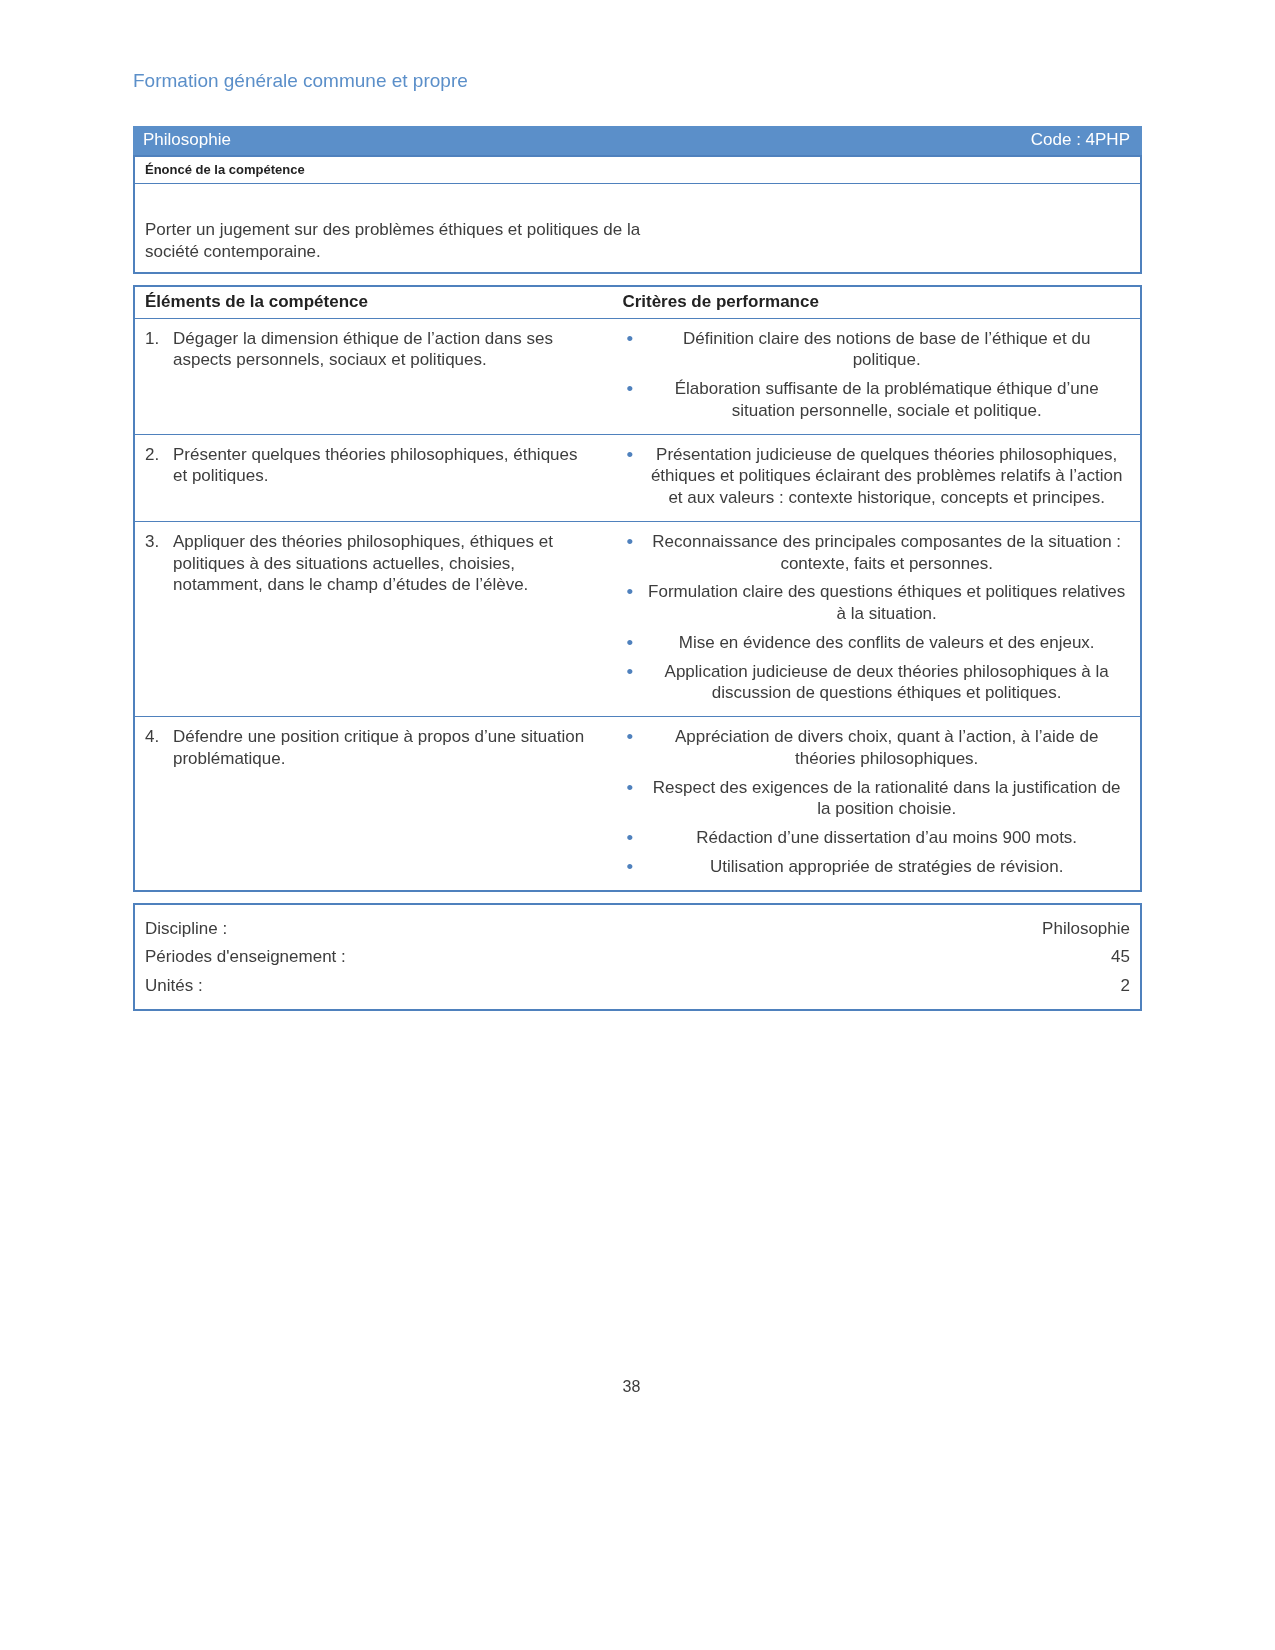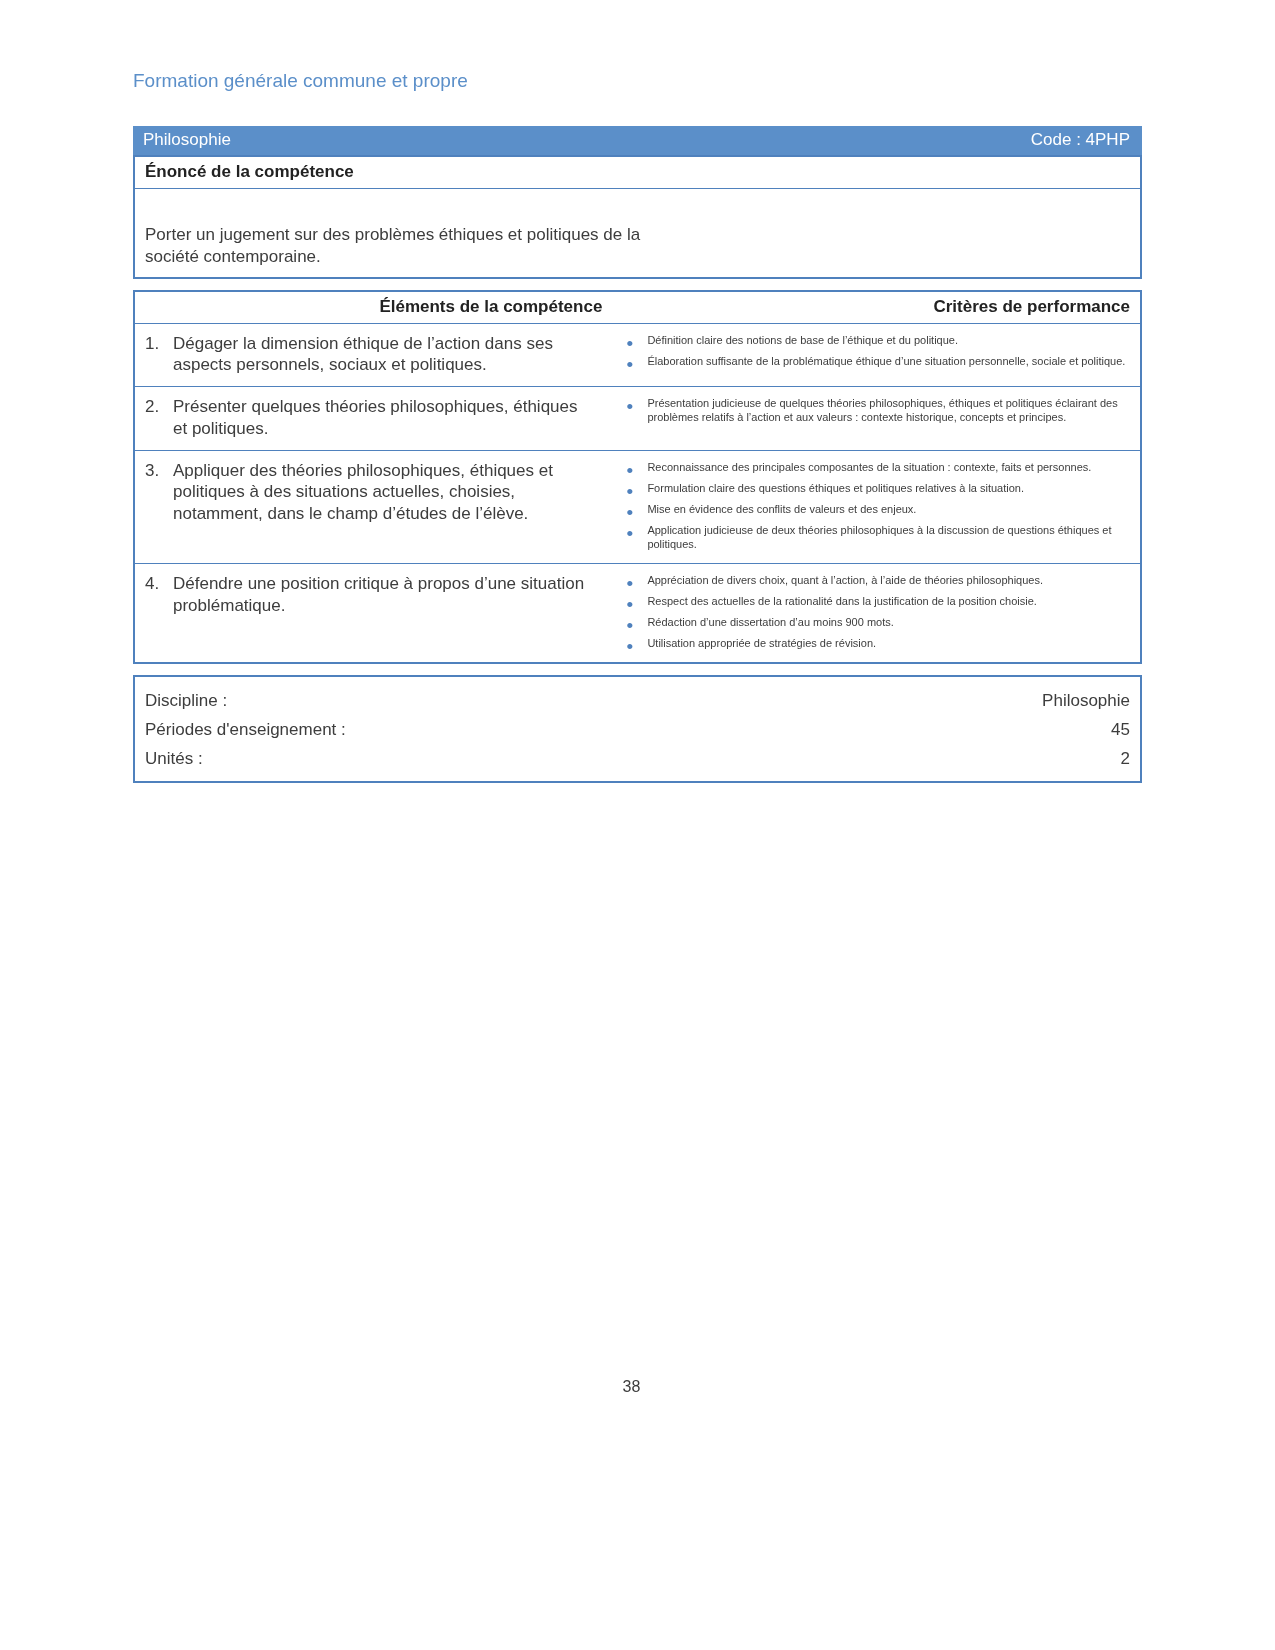--- a/index.html
+++ b/index.html
@@ -43,38 +43,37 @@
   }
   .col-titles .objectif{padding-left:8px;}
   .col-titles .standard{padding-left:10px;}
 
   .tbl{
     border:2px solid var(--accent);
     margin-bottom:11px;
   }
   .tbl-header{
     font-weight:bold;
-    font-size:17px;
+    font-size:13px;
     color:#222;
     padding:5px 10px 6px 10px;
     border-bottom:1px solid var(--accent);
   }
   .tbl-body-text{
     font-size:17px;
     padding:7px 10px 9px 10px;
     max-width:520px;
     line-height:1.28;
     margin-top:28px;
   }
 
   .comp-header{
     display:grid;
     grid-template-columns:47.5% 52.5%;
     border-bottom:1px solid var(--accent);
-    text-align:right;
   }
   .comp-header span{
     font-weight:bold;
     font-size:17px;
     color:#222;
     padding:5px 10px 6px 10px;
   }
   .comp-row{
     display:grid;
     grid-template-columns:47.5% 52.5%;
@@ -92,23 +91,24 @@
   .el-text{flex:1;}
   .crit-cell{
     padding:9px 14px 10px 12px;
   }
   .crit-list{
     list-style:none;
   }
   .crit-list li{
     position:relative;
     padding-left:23px;
-    font-size:11px;
+    font-size:17px;
     line-height:1.28;
     margin-bottom:7px;
+    text-align:center;
   }
   .crit-list li:last-child{margin-bottom:2px;}
   .crit-list li::before{
     content:"\2022";
     position:absolute;
     left:2px;
     top:-1px;
     color:var(--accent);
     font-size:19px;
   }
@@ -203,21 +203,21 @@
     </div>
 
     <div class="comp-row">
       <div class="el-cell">
         <span class="el-num">4.</span>
         <span class="el-text">Défendre une position critique à propos d’une situation problématique.</span>
       </div>
       <div class="crit-cell">
         <ul class="crit-list">
           <li>Appréciation de divers choix, quant à l’action, à l’aide de théories philosophiques.</li>
-          <li>Respect des actuelles de la rationalité dans la justification de la position choisie.</li>
+          <li>Respect des exigences de la rationalité dans la justification de la position choisie.</li>
           <li>Rédaction d’une dissertation d’au moins 900 mots.</li>
           <li>Utilisation appropriée de stratégies de révision.</li>
         </ul>
       </div>
     </div>
   </div>
 
   <div class="tbl">
     <div class="act-rows">
       <div class="act-row">

